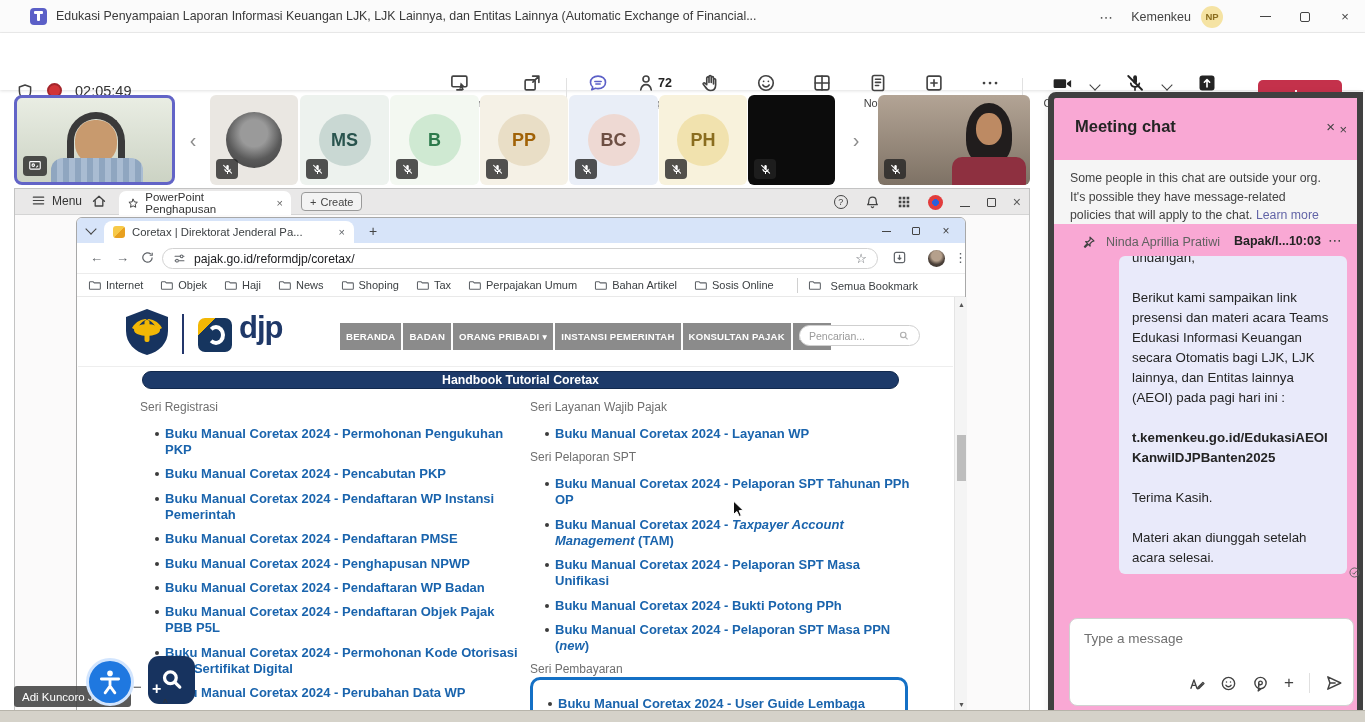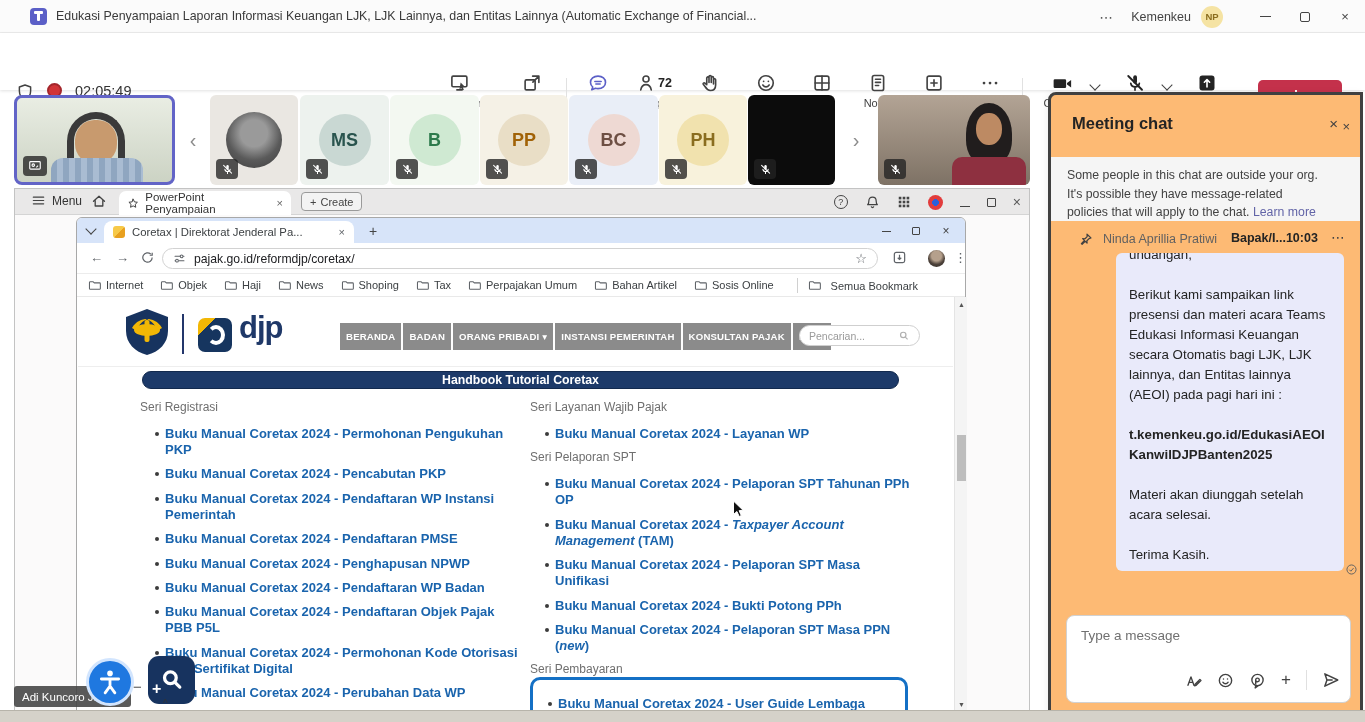--- a/index.html
+++ b/index.html
@@ -127,21 +127,21 @@
 
   
   .nametag{position:absolute;left:14px;top:686px;height:21px;background:rgba(66,66,66,.88);border-radius:3px;display:flex;align-items:center;gap:6px;padding:0 8px;color:#fff;font-size:11.5px;z-index:40}
   .a11y{position:absolute;left:86px;top:658px;width:48px;height:48px;border-radius:50%;background:#1f78e0;border:3px solid rgba(220,235,255,.95);z-index:41;display:grid;place-items:center}
   .magminus{position:absolute;left:133px;top:678px;color:#555;font-size:15px;z-index:41}
   .magsq{position:absolute;left:148px;top:656px;width:47px;height:48px;border-radius:11px;background:#17335f;z-index:42;display:grid;place-items:center}
   .magplus{position:absolute;left:152px;top:680px;color:#fff;font-size:16px;font-weight:bold;z-index:43}
   .magcaret{position:absolute;left:163px;top:698px;color:#333;font-size:10px;z-index:43}
 
   
-  .chatpanel{position:absolute;left:1048px;top:92px;width:315px;height:630px;background:#fdba74;border:3px solid #404040;border-radius:8px 0 0 0;box-shadow:-2px 0 6px rgba(0,0,0,.05)}
+  .chatpanel{position:absolute;left:1048px;top:92px;width:315px;height:630px;background:#f9a8d4;border:6px solid #404040;border-radius:8px 0 0 0;box-shadow:-2px 0 6px rgba(0,0,0,.05)}
   .cp-title{position:absolute;left:21px;top:19px;font-size:16.5px;font-weight:bold;color:#242424}
   .cp-x{position:absolute;right:22px;top:20px;font-size:15px;color:#424242}
   .notice{position:absolute;left:0;top:62px;width:100%;height:64px;background:#f5f5f5;padding:9px 36px 0 16px;font-size:12.3px;line-height:18.5px;color:#424242}
   .notice .lm{color:#6264a7}
   .notice-x{position:absolute;right:10px;top:24px;font-size:13px;color:#424242}
   .pinrow{position:absolute;left:0;top:134px;width:100%;height:22px}
   .pinrow .author{position:absolute;left:52px;top:3px;font-size:12.5px;color:#616161}
   .pinrow .preview{position:absolute;left:180px;top:2px;font-size:12.5px;font-weight:bold;color:#242424}
   .pinrow .dots{position:absolute;right:14px;top:0px;font-size:14px;color:#424242;letter-spacing:1px}
   .bubble{position:absolute;left:65px;top:158px;width:228px;height:318px;background:var(--bubble);border-radius:6px;padding:10px 13px;font-size:13.3px;line-height:20px;color:#242424;overflow:hidden}
@@ -546,21 +546,21 @@
       </span>
       <span class="appbar-item" style="left:76px">
         <svg width="16" height="16" viewBox="0 0 16 16" class="ico">
             <use href="#i-home"></use>
           </svg>
       </span>
       <span class="apptab">
         <svg width="13" height="13" viewBox="0 0 16 16" class="ico">
             <use href="#i-star"></use>
           </svg>
-        <span>PowerPoint Penyampaian</span>
+        <span>PowerPoint Penghapusan</span>
         <span class="x">×</span>
       </span>
       <span class="createbtn">
         <span>+</span>
           <span>Create</span>
       </span>
       <span class="appbar-right">
         <span class="helpc">?</span>
         <svg width="15" height="15" viewBox="0 0 16 16" class="ico">
             <use href="#i-bell"></use>
@@ -814,22 +814,22 @@
         </svg>
       <span class="author">Ninda Aprillia Pratiwi</span>
       <span class="preview">Bapak/I...10:03</span>
       <span class="dots">⋯</span>
     </div>
 
     <div class="bubble">
       <p class="clip">undangan,</p>
       <p>Berikut kami sampaikan link presensi dan materi acara Teams Edukasi Informasi Keuangan secara Otomatis bagi LJK, LJK lainnya, dan Entitas lainnya (AEOI) pada pagi hari ini :</p>
       <p class="blink">t.kemenkeu.go.id/EdukasiAEOIKanwilDJPBanten2025</p>
+      <p>Terima Kasih.</p>
       <p>Materi akan diunggah setelah acara selesai.</p>
-      <p>Terima Kasih.</p>
     </div>
     <svg class="seen" width="13" height="13" viewBox="0 0 16 16" fill="none" stroke="#616161" stroke-width="1.2">
         <use href="#i-check"></use>
       </svg>
 
     <div class="compose">
       <span class="ph">Type a message</span>
       <span class="composeicons">
         <svg width="17" height="17" viewBox="0 0 16 16" class="ico">
             <use href="#i-pen"></use>

